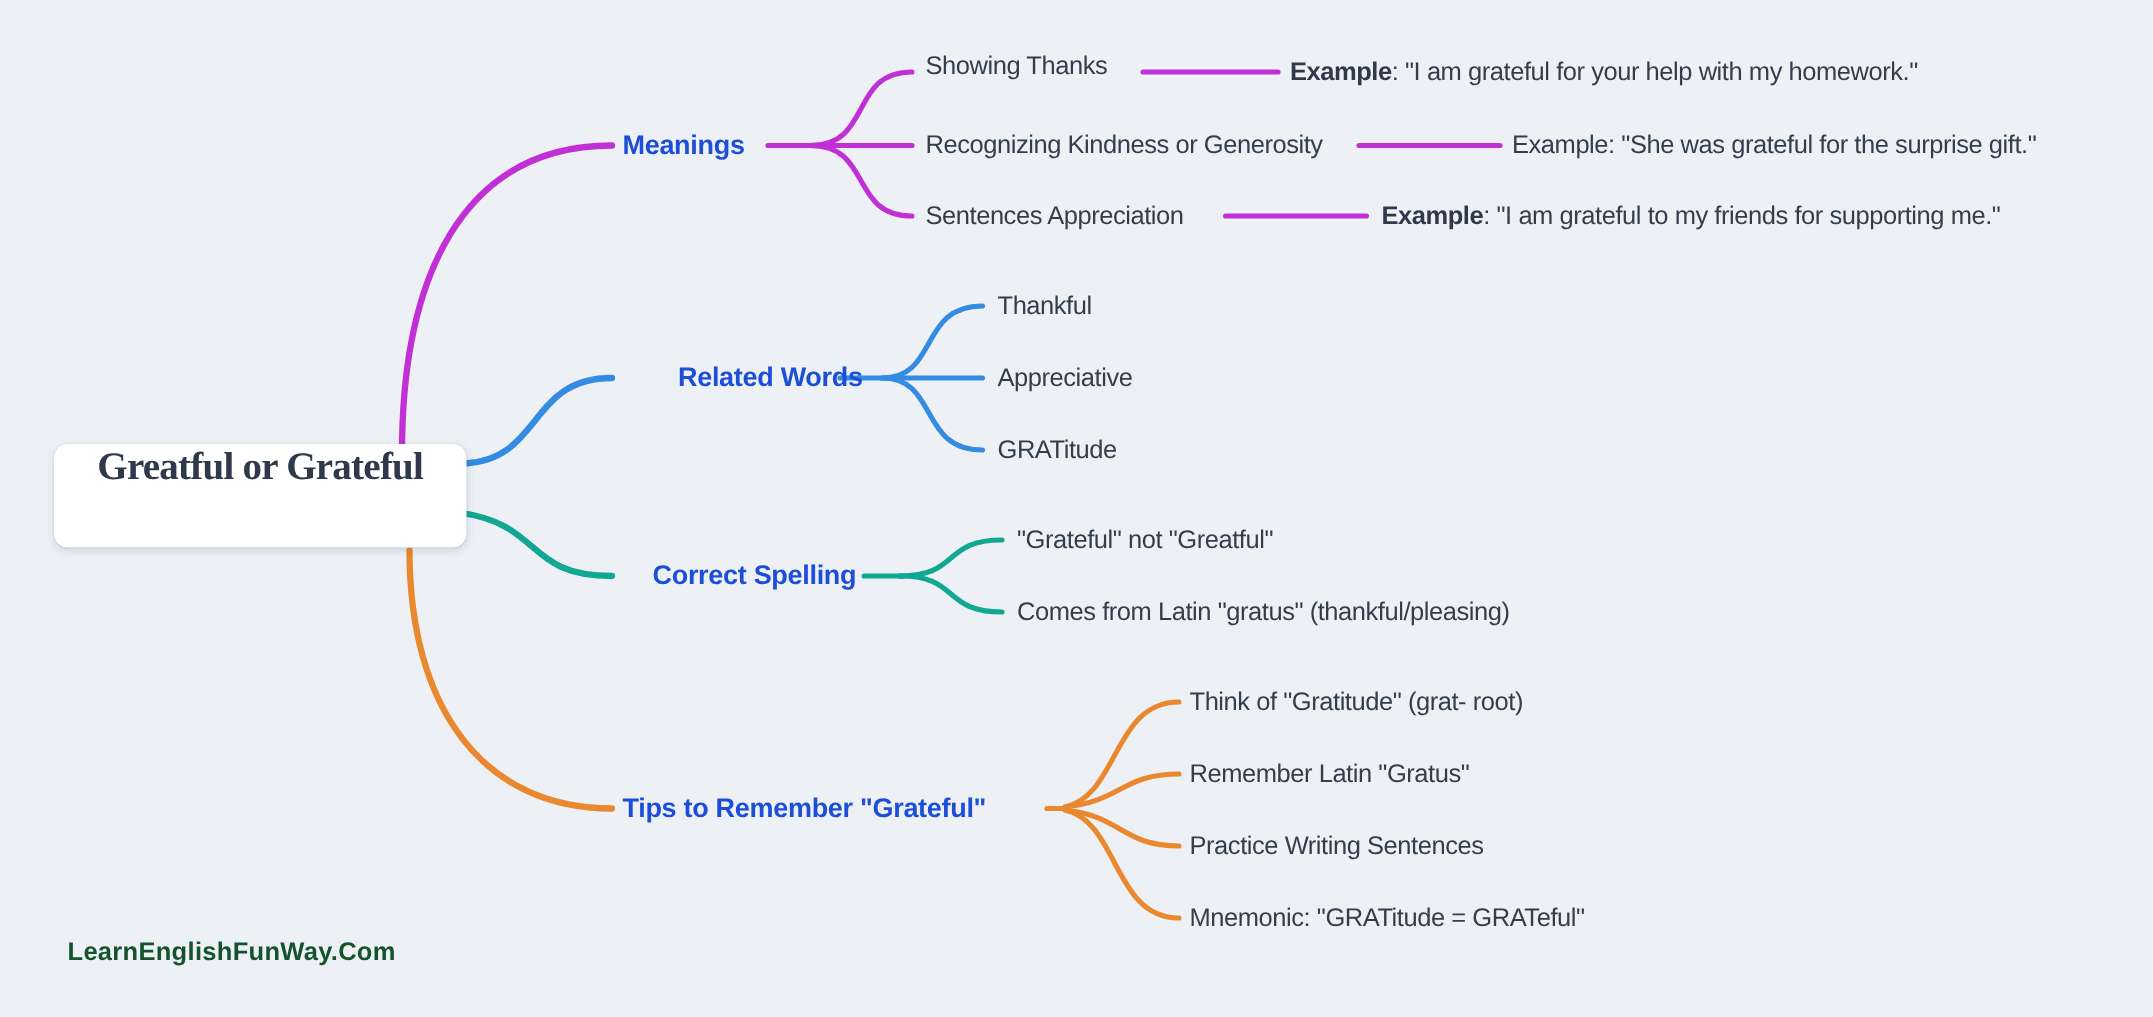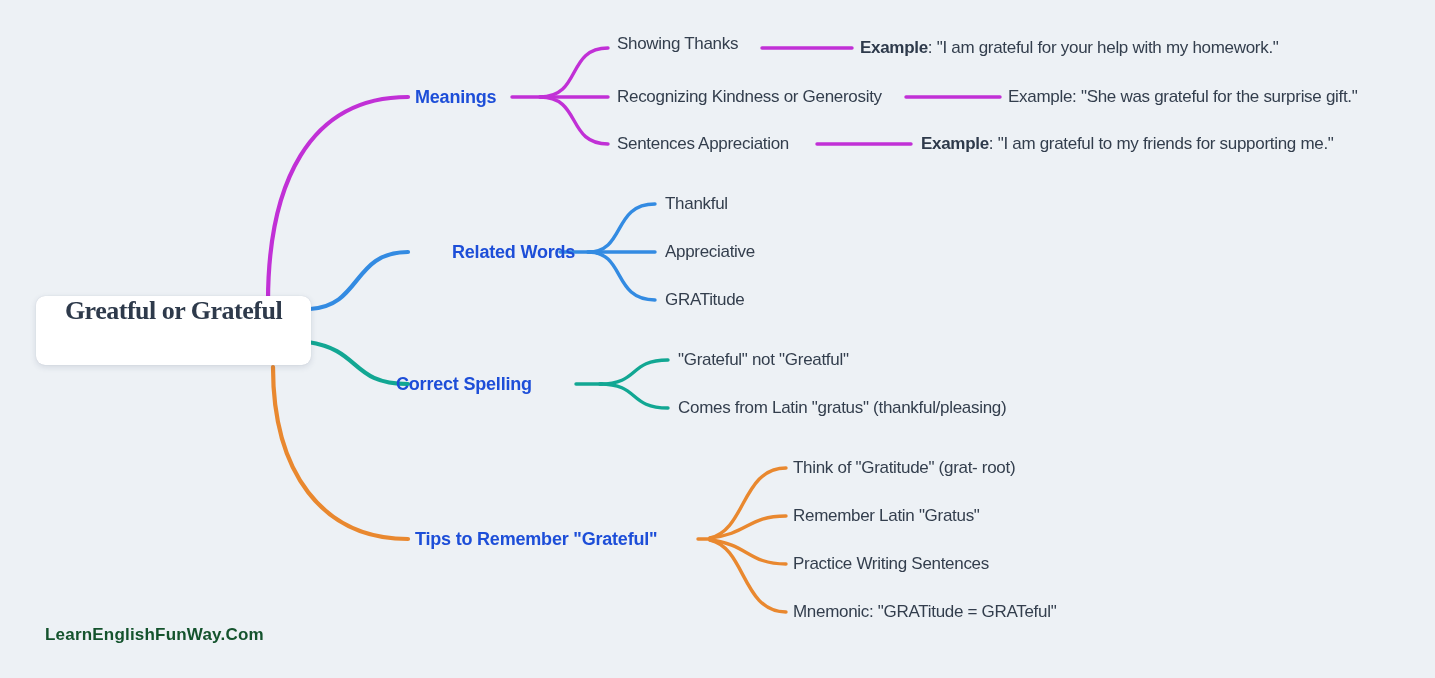--- a/index.html
+++ b/index.html
@@ -106,21 +106,21 @@
   <div class="lbl" style="left:617px; top:97px;">Recognizing Kindness or Generosity</div>
   <div class="lbl" style="left:1008px; top:97px;"><span class="ex-lead-reg">Example</span><span>: "She was grateful for the surprise gift."</span></div>
   <div class="lbl" style="left:617px; top:144px;">Sentences Appreciation</div>
   <div class="lbl" style="left:921px; top:144px;"><span class="ex-lead-bold">Example</span><span>: "I am grateful to my friends for supporting me."</span></div>
 
   <div class="lbl branch-lbl" style="left:434px; top:252px;margin-left:18px;">Related Words</div>
   <div class="lbl" style="left:665px; top:204px;">Thankful</div>
   <div class="lbl" style="left:665px; top:252px;">Appreciative</div>
   <div class="lbl" style="left:665px; top:300px;">GRATitude</div>
 
-  <div class="lbl branch-lbl" style="left:396px; top:384px;">Correct Spelling</div>
+  <div class="lbl branch-lbl" style="left:435px; top:384px;">Correct Spelling</div>
   <div class="lbl" style="left:678px; top:360px;">"Grateful" not "Greatful"</div>
   <div class="lbl" style="left:678px; top:408px;">Comes from Latin "gratus" (thankful/pleasing)</div>
 
   <div class="lbl branch-lbl" style="left:415px; top:539px;">Tips to Remember "Grateful"</div>
   <div class="lbl" style="left:793px; top:468px;">Think of "Gratitude" (grat- root)</div>
   <div class="lbl" style="left:793px; top:516px;">Remember Latin "Gratus"</div>
   <div class="lbl" style="left:793px; top:564px;">Practice Writing Sentences</div>
   <div class="lbl" style="left:793px; top:612px;">Mnemonic: "GRATitude = GRATeful"</div>
 
   <div class="watermark">LearnEnglishFunWay.Com</div>

